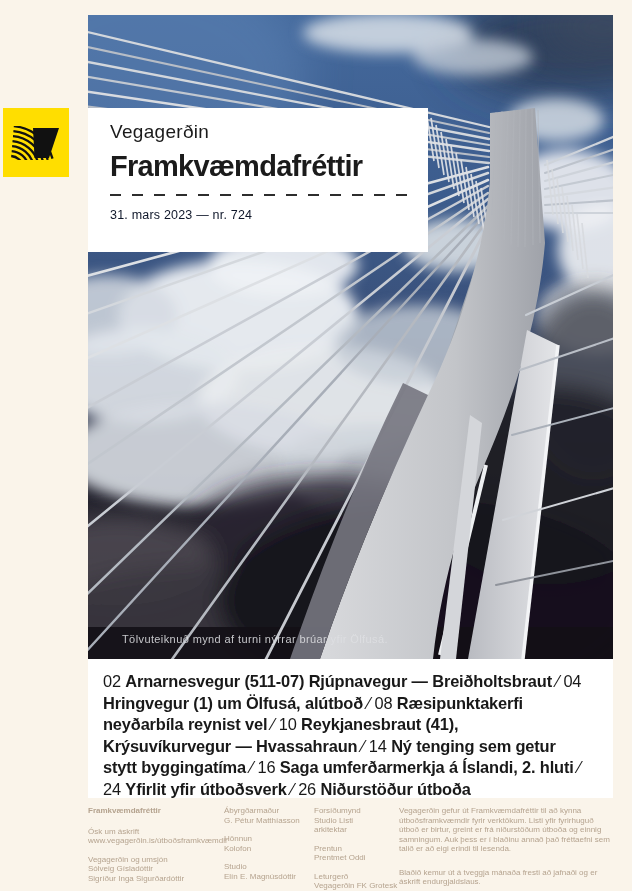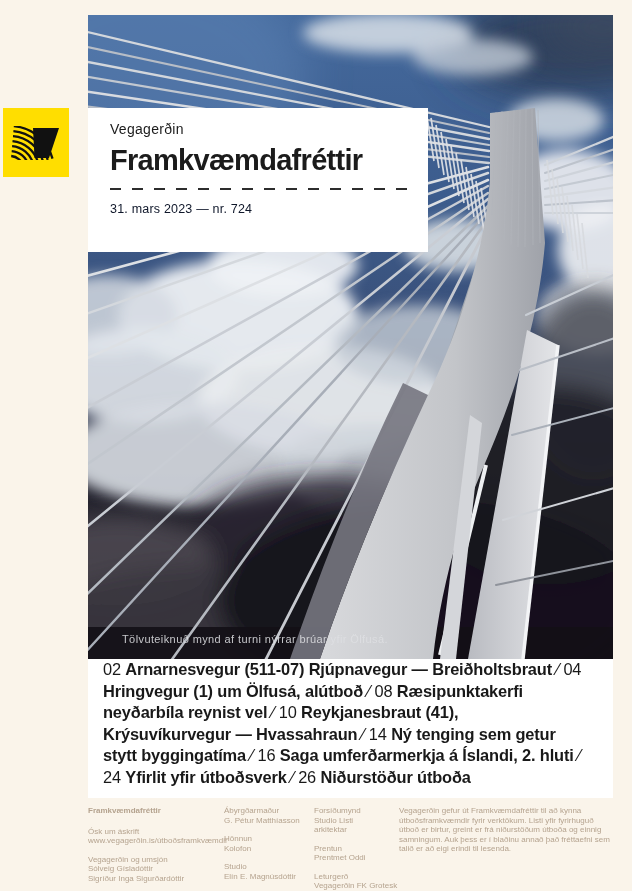--- a/index.html
+++ b/index.html
@@ -10,27 +10,27 @@
   .logo{position:absolute;left:3px;top:108px;width:66px;height:69px;background:#ffde00;}
   .logo svg{display:block;}
 
   
   .photo{position:absolute;left:88px;top:15px;width:525px;height:644px;overflow:hidden;background:#3a5178;}
   .photo svg.scene{position:absolute;left:0;top:0;}
   .caption{position:absolute;left:34px;bottom:14px;font-size:11px;letter-spacing:.4px;color:rgba(222,223,226,.88);text-align:right;}
 
   
   .masthead{position:absolute;left:0;top:93px;width:340px;height:144px;background:#ffffff;box-sizing:border-box;padding:13px 0 0 22px;color:#1b1b1b;}
-  .publisher{font-size:14px;letter-spacing:.3px;}
+  .publisher{font-size:19px;letter-spacing:.3px;}
   .title{font-size:29px;font-weight:bold;letter-spacing:-0.7px;margin-top:7px;white-space:nowrap;}
   .dashrule{margin-top:11px;width:306px;height:2px;background:repeating-linear-gradient(90deg,#2d2d2d 0 11px,transparent 11px 22px);}
   .dates{margin-top:11px;font-size:12.5px;line-height:17px;letter-spacing:.2px;color:#0f172a;}
 
   
-  .content{position:absolute;left:88px;top:659px;width:525px;height:139px;background:#ffffff;box-sizing:border-box;padding:0 28px 0 15px;}
+  .content{position:absolute;left:88px;top:659px;width:525px;height:139px;background:#ffffff;box-sizing:border-box;padding:12px 28px 0 15px;}
   .toc{font-size:16.4px;line-height:21.5px;color:#191919;letter-spacing:-0.15px;}
   .toc .toc-num{font-weight:400;}
   .toc .toc-title{font-weight:700;}
   .toc .toc-sep{font-weight:400;}
 
   
   .footer{position:absolute;left:88px;top:806px;width:525px;display:flex;color:#b5a38f;font-size:8px;line-height:9.5px;}
   .fcol1{width:136px;} .fcol2{width:90px;} .fcol3{width:85px;} .fcol4{width:214px;}
   .ftitle{font-weight:bold;margin-bottom:11px;}
   .fgroup{margin-bottom:9px;}
@@ -266,16 +266,17 @@
           <div class="fline">Prentun</div>
           <div class="fline">Prentmet Oddi</div>
         </div>
         <div class="fgroup">
           <div class="fline">Leturgerð</div>
           <div class="fline">Vegagerðin FK Grotesk</div>
         </div>
       </div>
     <div class="fcol4">
         <p>Vegagerðin gefur út Framkvæmdafréttir til að kynna útboðsframkvæmdir fyrir verktökum. Listi yfir fyrirhuguð útboð er birtur, greint er frá niðurstöðum útboða og einnig samningum. Auk þess er í blaðinu annað það fréttaefni sem talið er að eigi erindi til lesenda.</p>
+        <p>Blaðið kemur út á tveggja mánaða fresti að jafnaði og er áskrift endurgjaldslaus.</p>
       </div>
   </div>
 
 </div>
 
 </body></html>

